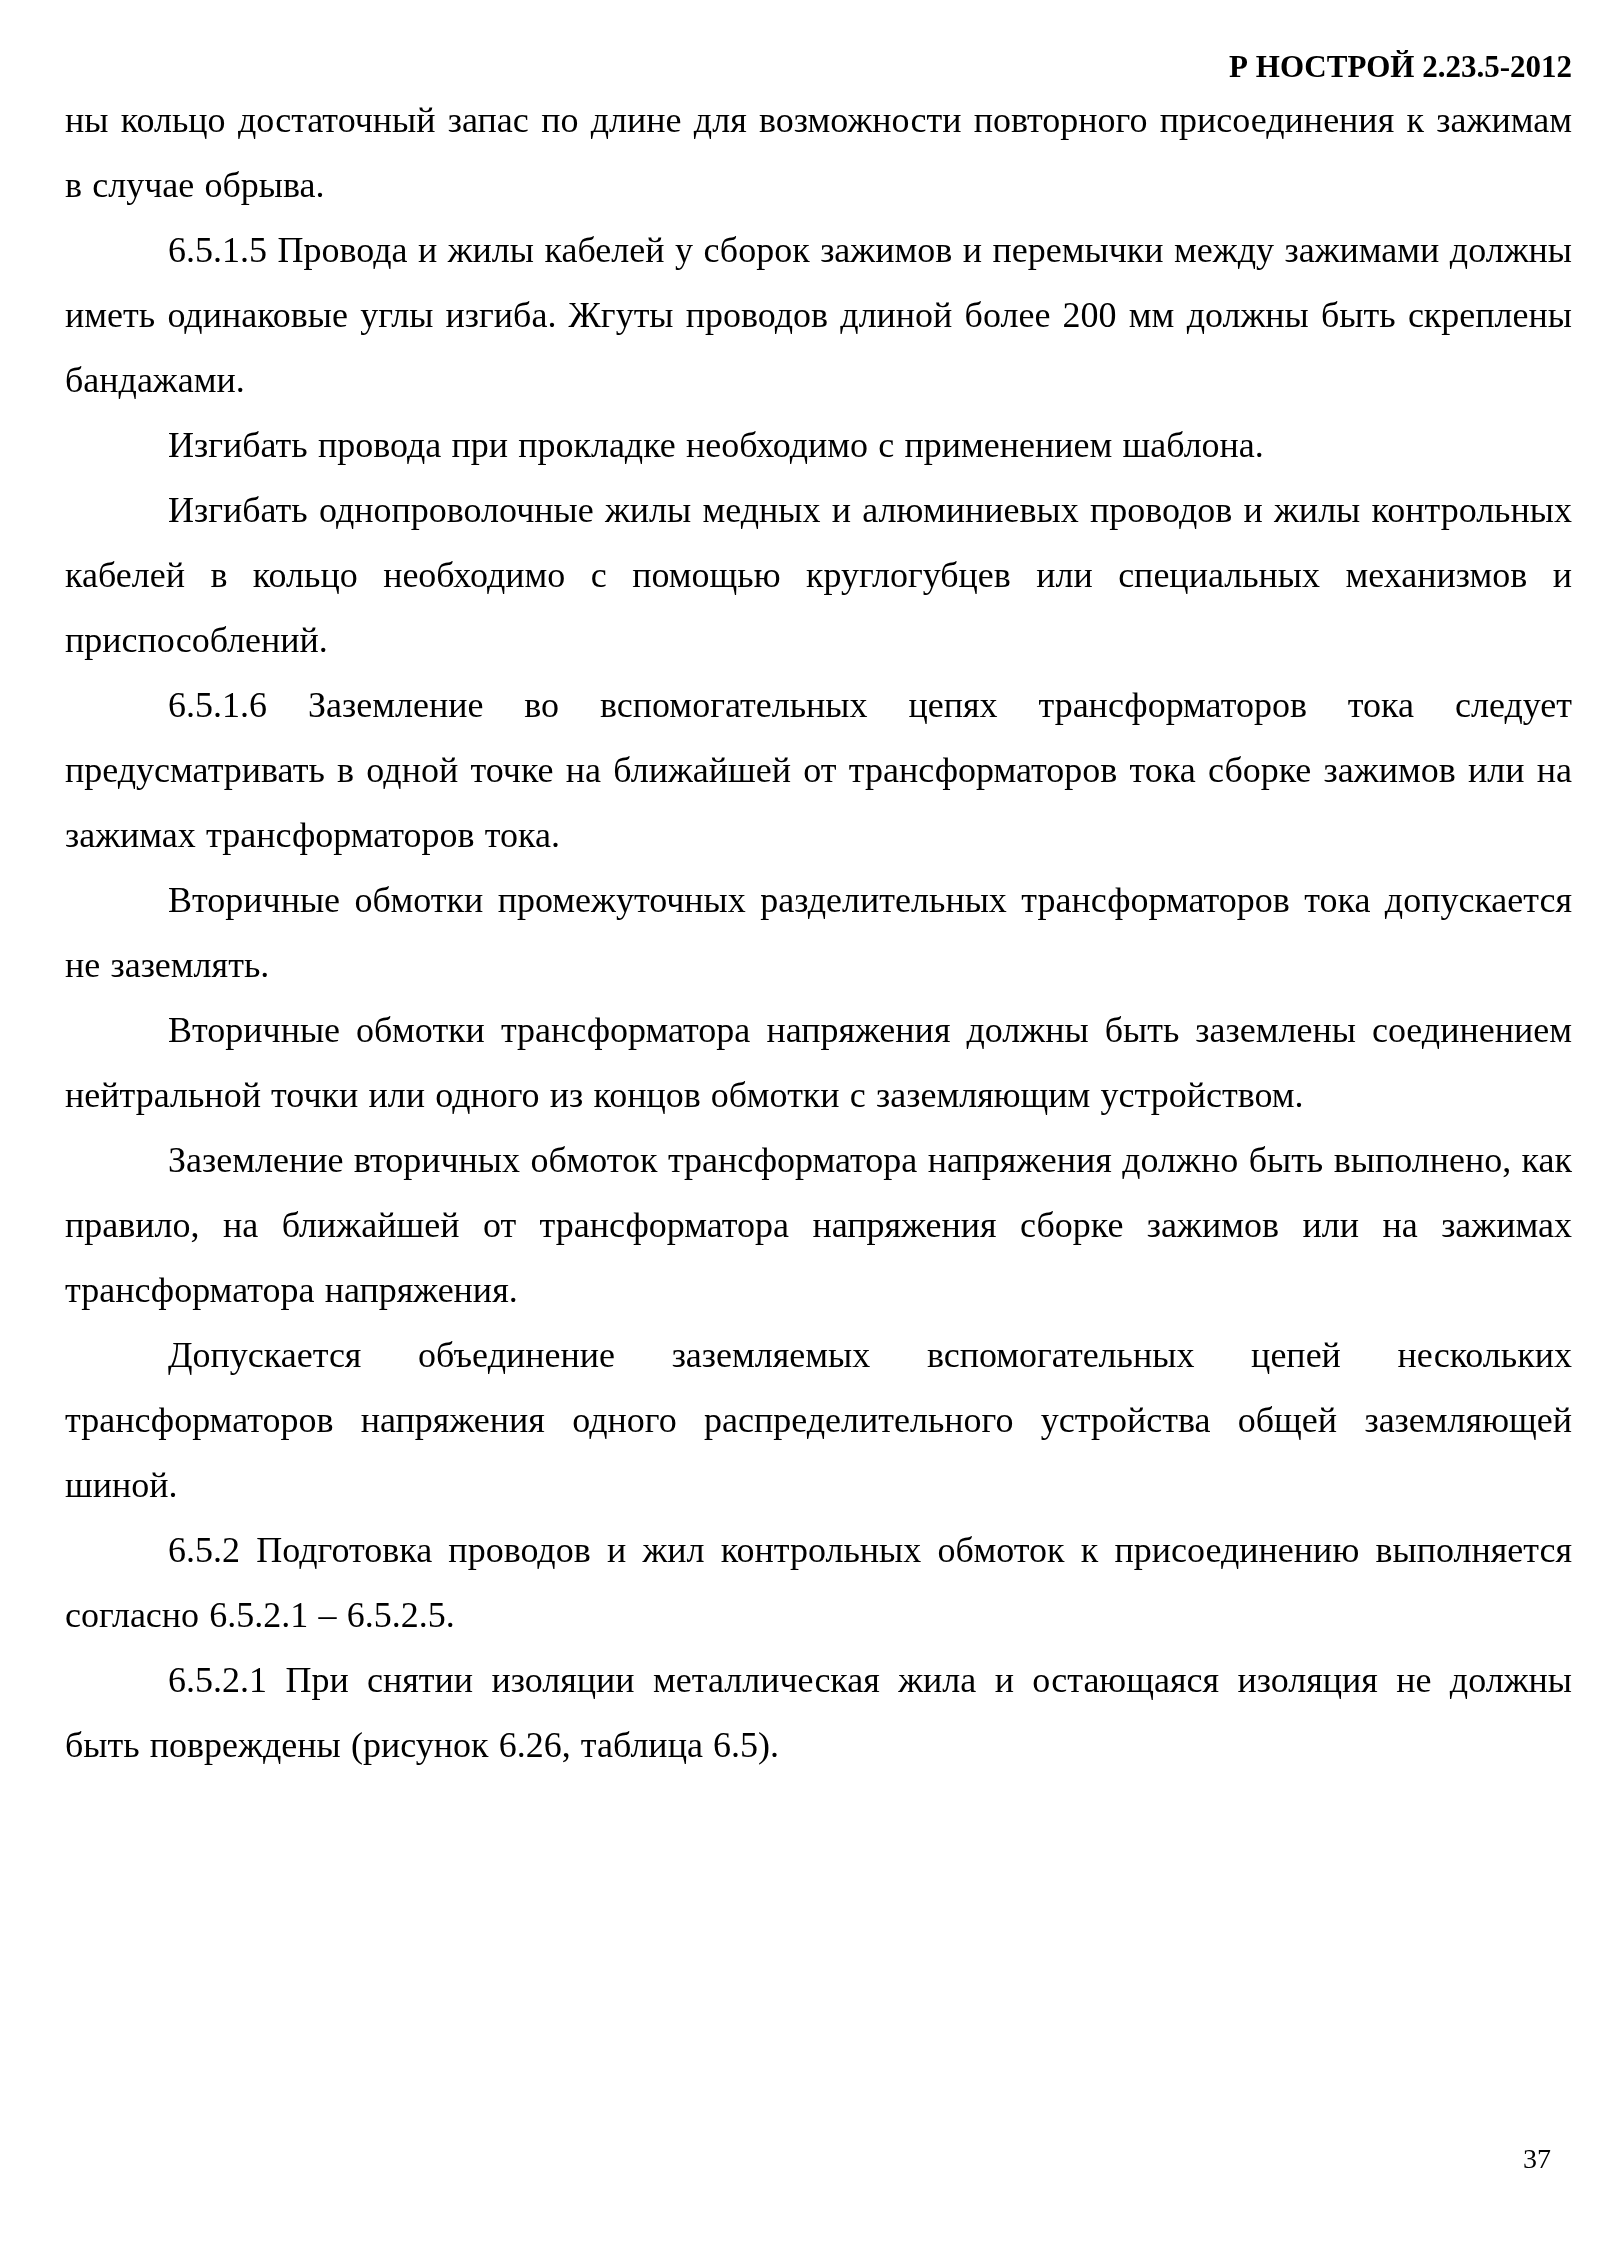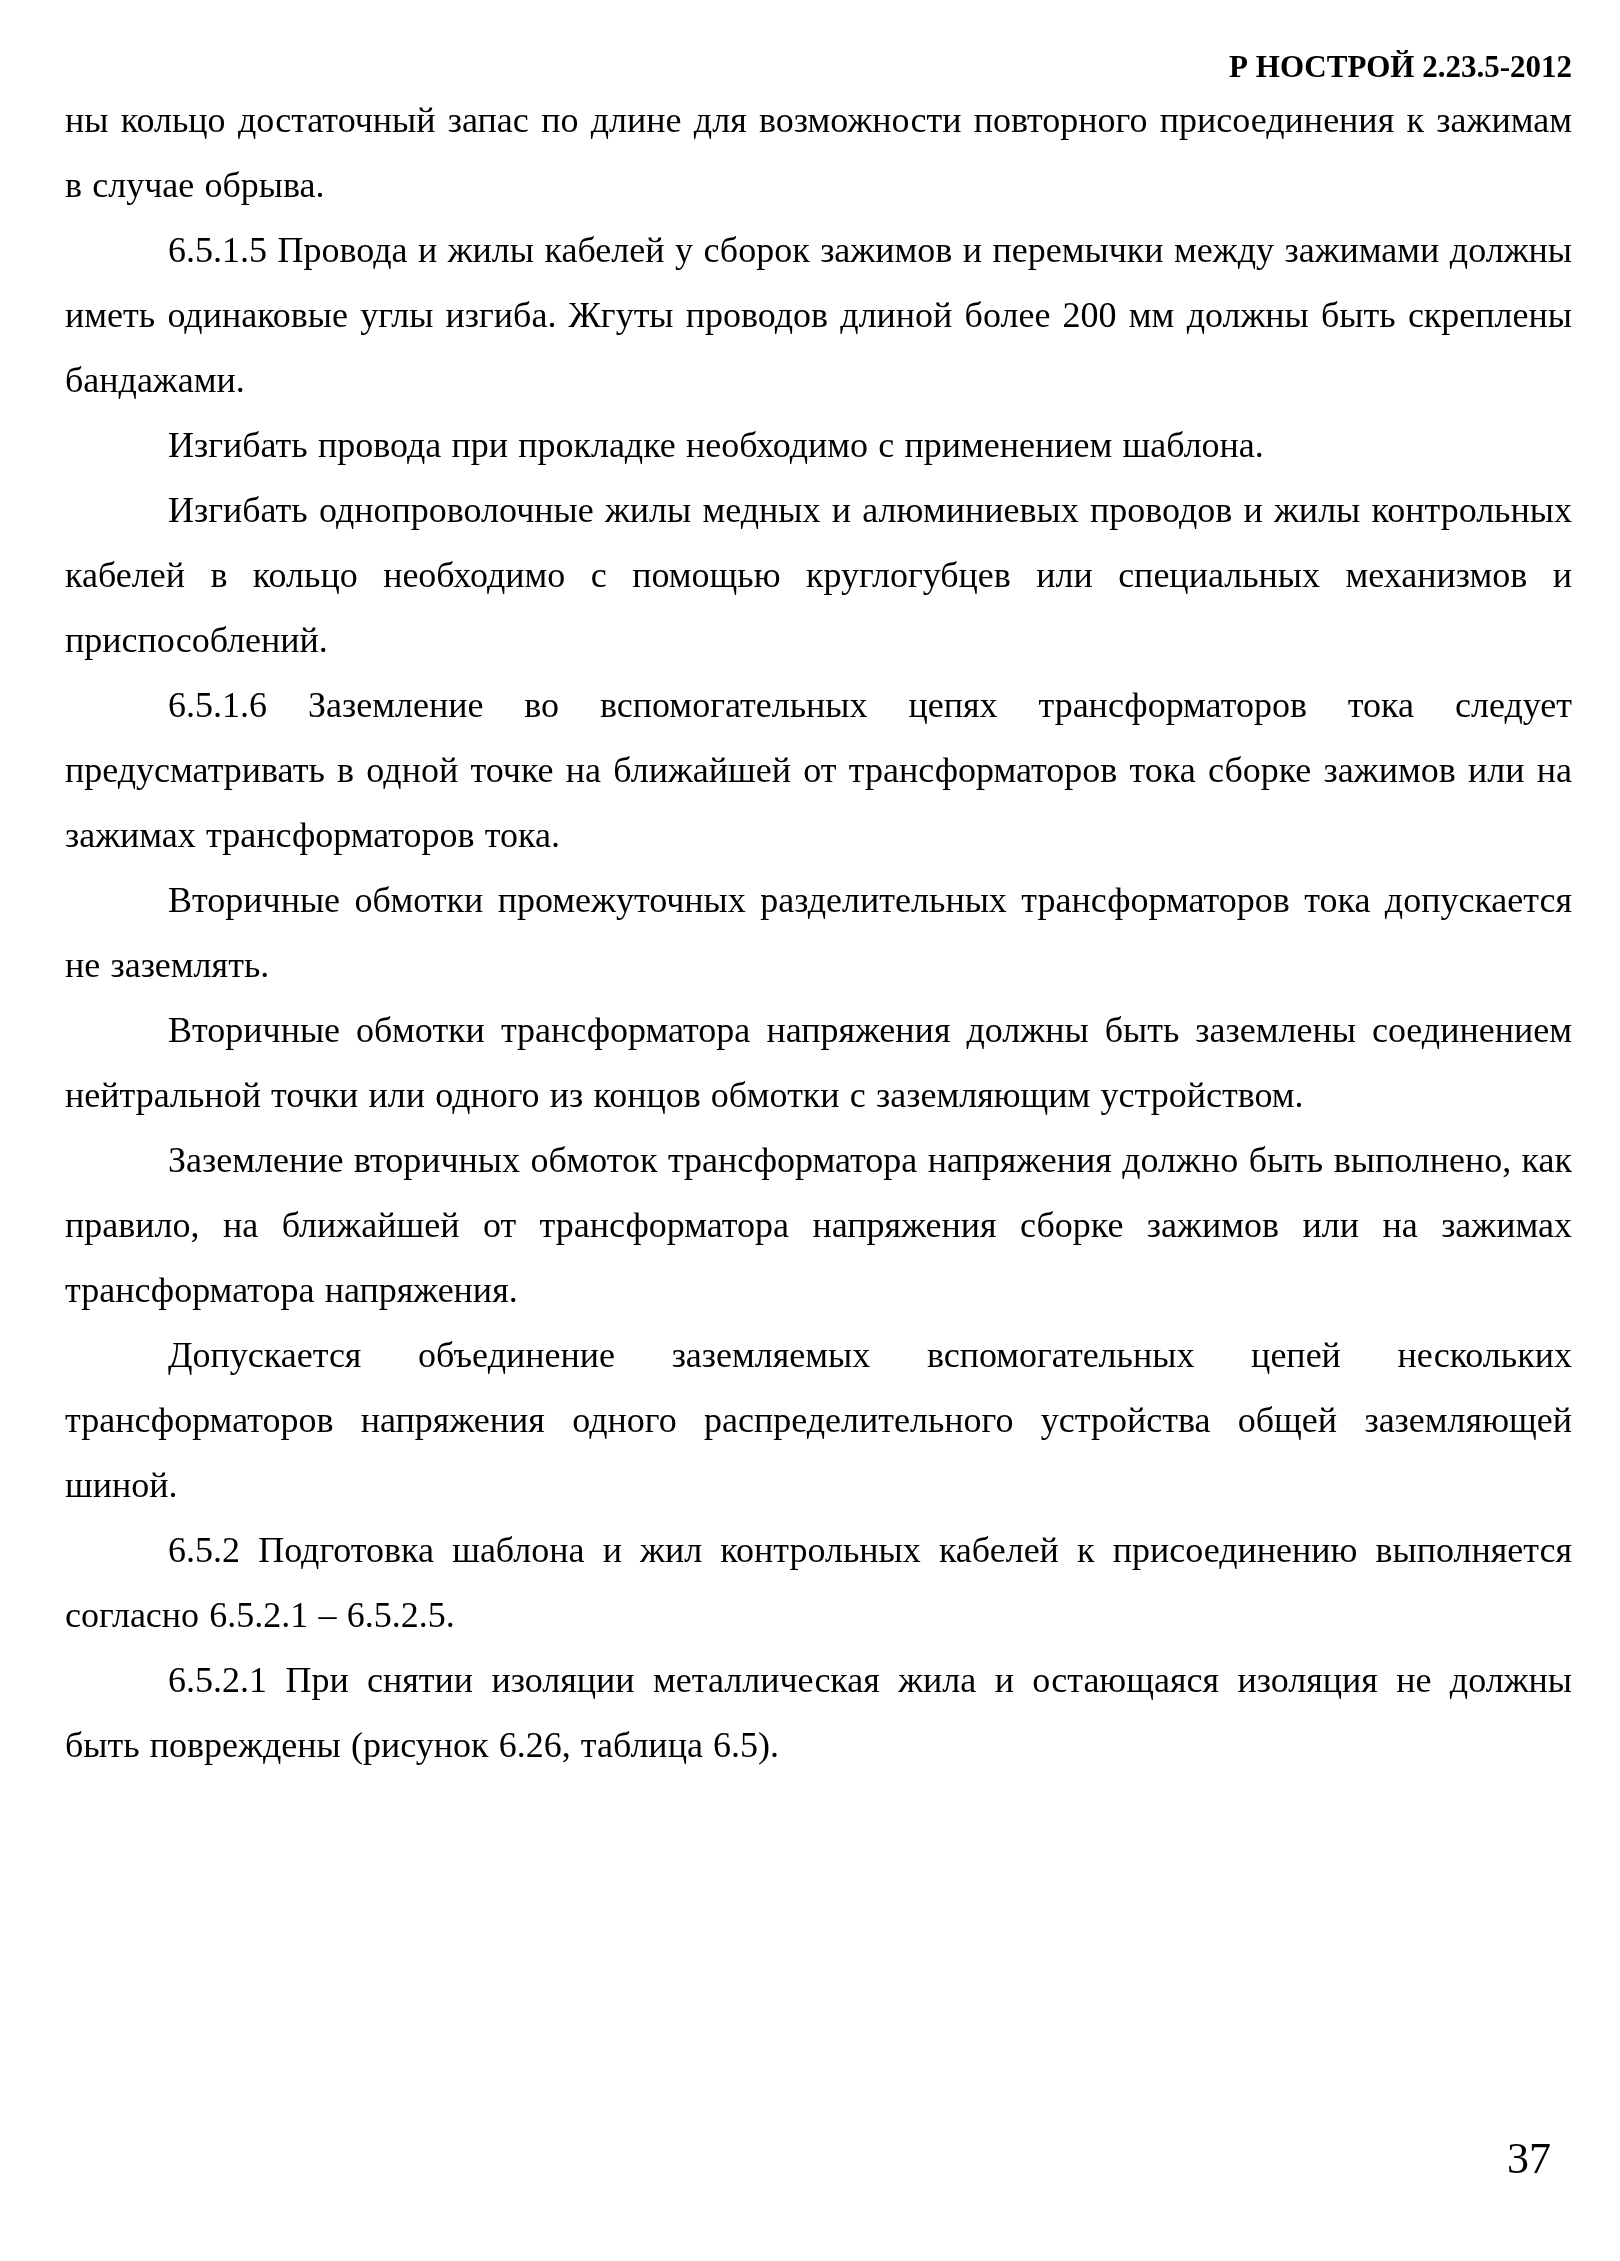--- a/index.html
+++ b/index.html
@@ -39,40 +39,40 @@
     text-indent: 0;
   }
   .para.note {
     font-size: 29px;
     line-height: 60px;
   }
   .page-number {
     position: absolute;
     right: 69px;
     bottom: 84px;
-    font-size: 44px;
+    font-size: 28px;
     line-height: 37px;
     text-align: right;
   }
 </style>
 </head>
 <body>
 
 <div class="page">
   <div class="header">Р НОСТРОЙ 2.23.5-2012</div>
 
   <div class="content">
       <p class="para continuation">ны кольцо достаточный запас по длине для возможности повторного присоединения к зажимам в случае обрыва.</p>
       <p class="para body">6.5.1.5 Провода и жилы кабелей у сборок зажимов и перемычки между зажимами должны иметь одинаковые углы изгиба. Жгуты проводов длиной более 200 мм должны быть скреплены бандажами.</p>
       <p class="para body">Изгибать провода при прокладке необходимо с применением шаблона.</p>
       <p class="para body">Изгибать однопроволочные жилы медных и алюминиевых проводов и жилы контрольных кабелей в кольцо необходимо с помощью круглогубцев или специальных механизмов и приспособлений.</p>
       <p class="para body">6.5.1.6 Заземление во вспомогательных цепях трансформаторов тока следует предусматривать в одной точке на ближайшей от трансформаторов тока сборке зажимов или на зажимах трансформаторов тока.</p>
       <p class="para body">Вторичные обмотки промежуточных разделительных трансформаторов тока допускается не заземлять.</p>
       <p class="para body">Вторичные обмотки трансформатора напряжения должны быть заземлены соединением нейтральной точки или одного из концов обмотки с заземляющим устройством.</p>
       <p class="para body">Заземление вторичных обмоток трансформатора напряжения должно быть выполнено, как правило, на ближайшей от трансформатора напряжения сборке зажимов или на зажимах трансформатора напряжения.</p>
       <p class="para body">Допускается объединение заземляемых вспомогательных цепей нескольких трансформаторов напряжения одного распределительного устройства общей заземляющей шиной.</p>
-      <p class="para body">6.5.2 Подготовка шаблона и жил контрольных кабелей к присоединению выполняется согласно 6.5.2.1 – 6.5.2.5.</p>
+      <p class="para body">6.5.2 Подготовка проводов и жил контрольных обмоток к присоединению выполняется согласно 6.5.2.1 – 6.5.2.5.</p>
       <p class="para body">6.5.2.1 При снятии изоляции металлическая жила и остающаяся изоляция не должны быть повреждены (рисунок 6.26, таблица 6.5).</p>
     </div>
 
   <div class="page-number">37</div>
 </div>
 
 
 </body></html>

